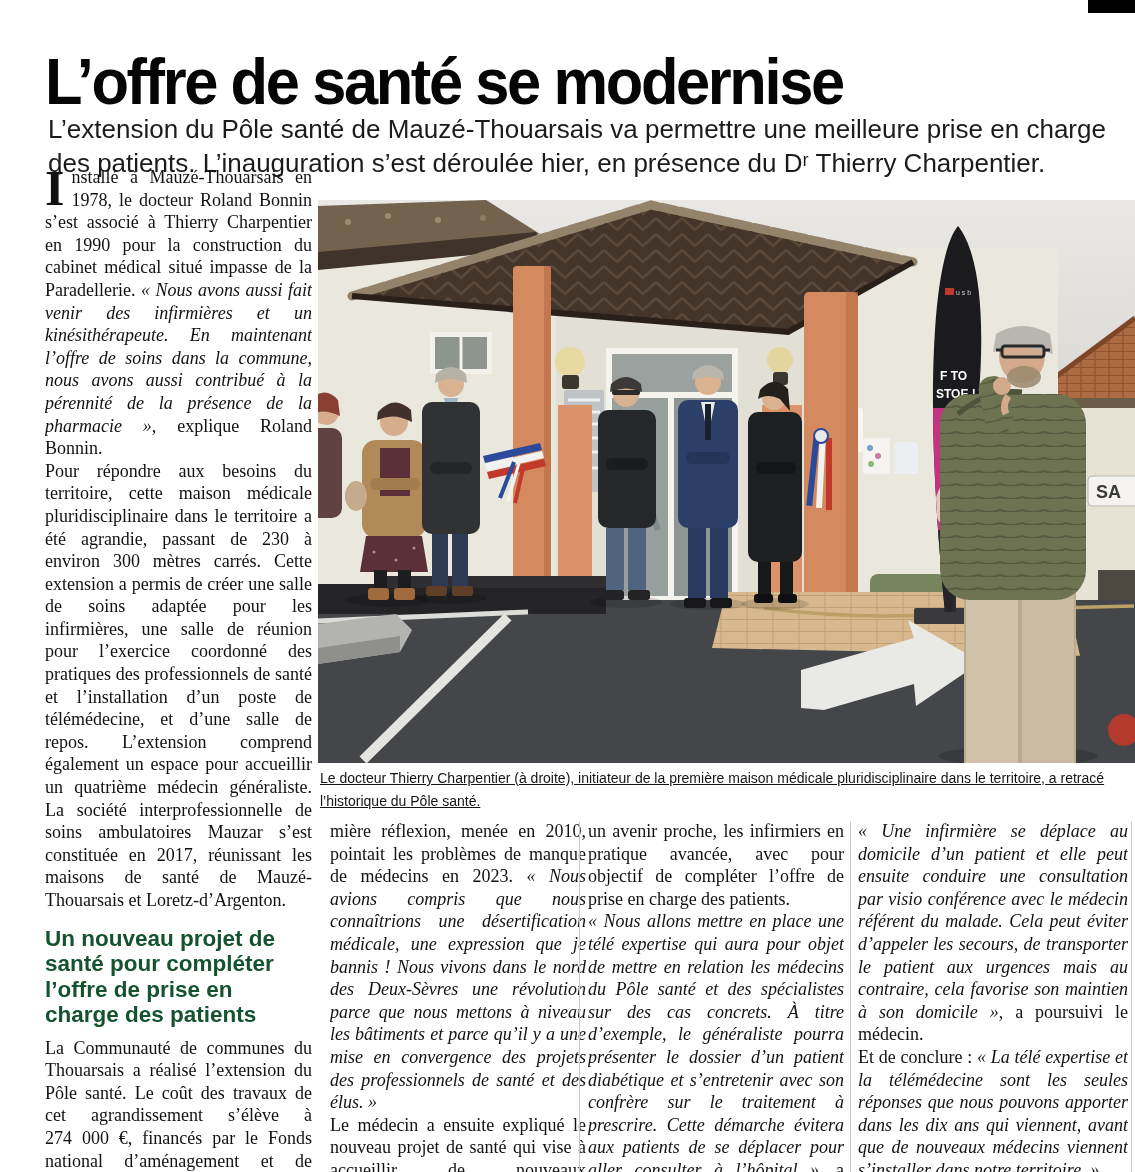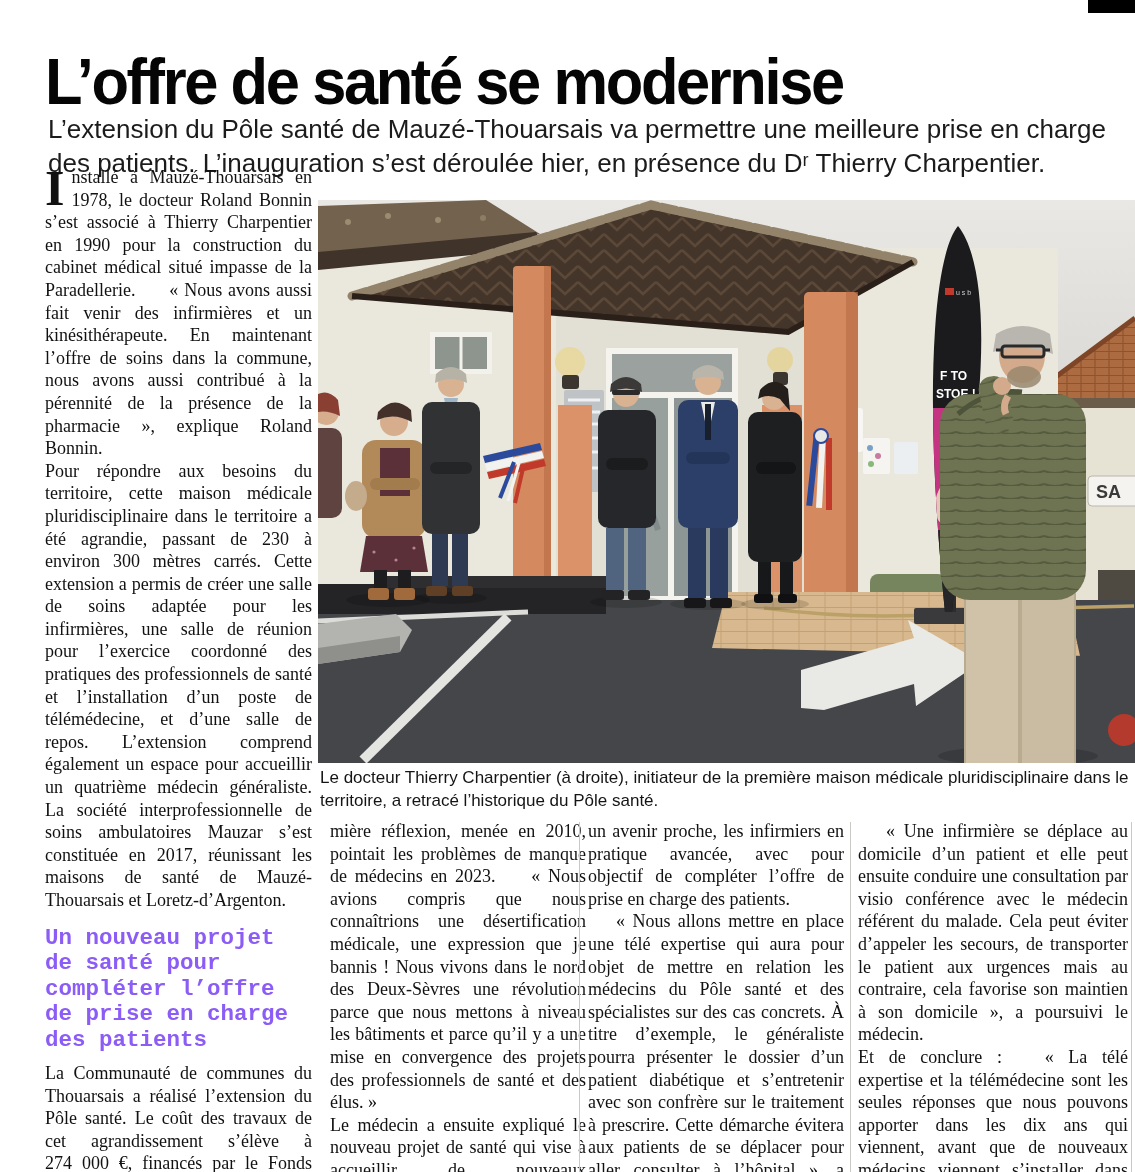--- a/index.html
+++ b/index.html
@@ -13,28 +13,28 @@
   .standfirst{left:48px;top:86px;width:1080px;font-family:"Liberation Sans","DejaVu Sans",sans-serif;
               font-size:26px;line-height:34px;color:#1b1b1b;}
   
   .newscol{font-size:18px;line-height:22.6px;text-align:justify;hyphens:auto;-webkit-hyphens:auto;}
   .newscol p{margin:0;}
   .col1{left:45px;top:166px;width:267px;height:1006px;overflow:hidden;}
   .bcol{top:820px;height:352px;overflow:hidden;}
   .b2{left:330px;width:256px;}
   .b3{left:588px;width:256px;}
   .b4{left:858px;width:270px;}
-  .it{margin-left:28px;}
+  .it{font-style:italic;}
   .dropcap{float:left;font-size:50px;line-height:40px;padding:2px 7px 0 0;font-weight:bold;color:#111;}
-  .subhead{font-family:Liberation Mono, monospace;font-weight:bold;color:#8b5cf6;
+  .subhead{font-family:Liberation Sans, sans-serif;font-weight:bold;color:#14532d;
            font-size:22.5px;line-height:25.5px;margin:14px 0 9px 0;text-align:left;hyphens:none;}
   
   .photo{left:318px;top:200px;width:817px;height:563px;overflow:hidden;background:#dcdbd7;}
   .caption{left:320px;top:767px;width:812px;font-family:"Liberation Sans","DejaVu Sans",sans-serif;
-           font-size:17px;line-height:22.5px;color:#141414;}
+           font-size:14px;line-height:22.5px;color:#141414;text-decoration:underline;}
   
   .colrule{width:1px;background:#c9c9c6;top:822px;height:350px;}
   .edgefrag{left:1088px;top:0;width:47px;height:13px;background:#000;}
 </style>
 </head>
 <body>
 
 <h1 class="abs headline">L’offre de santé se modernise</h1>
 <p class="abs standfirst">L’extension du Pôle santé de Mauzé-Thouarsais va permettre une meilleure prise en charge des patients. L’inauguration s’est déroulée hier, en présence du Dʳ Thierry Charpentier.</p>
 

